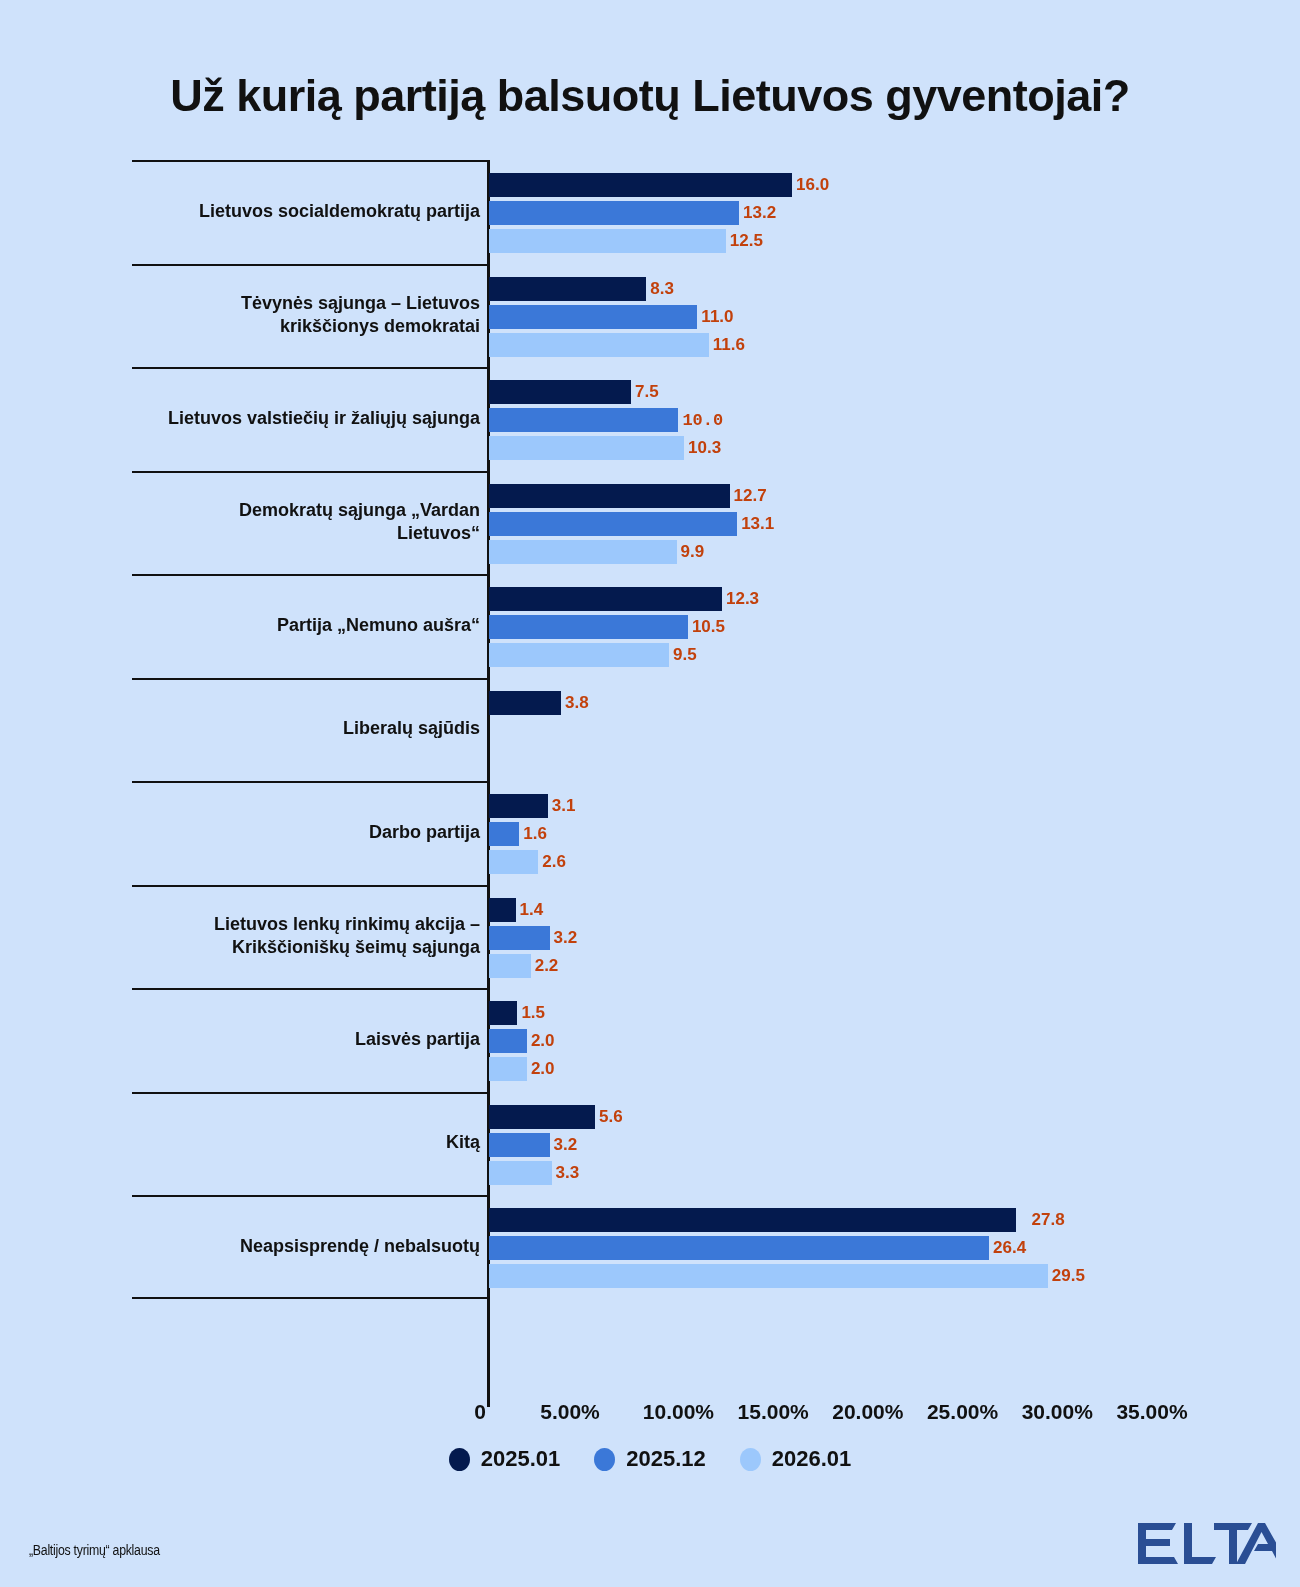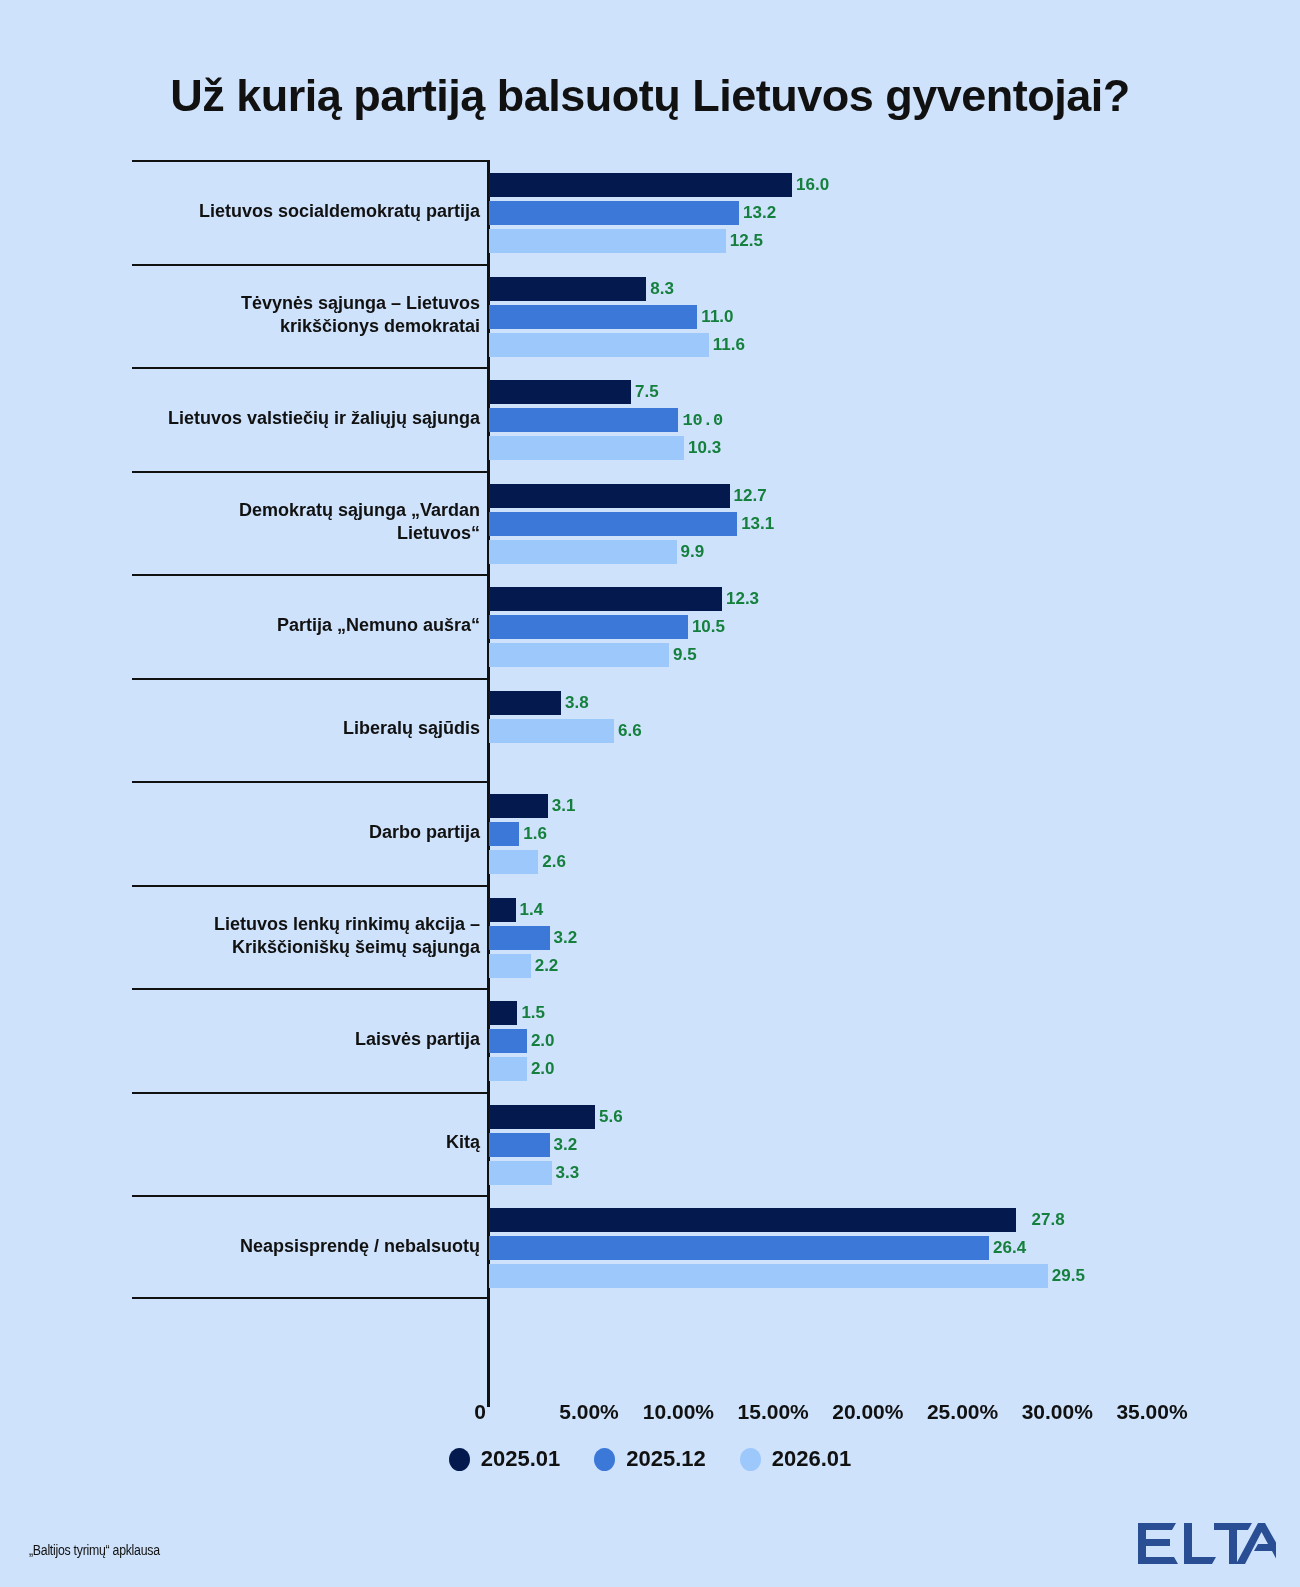--- a/index.html
+++ b/index.html
@@ -103,21 +103,21 @@
     left: 0;
     top: 0;
     height: 24px;
   }
   .bar-value {
     position: absolute;
     top: 50%;
     transform: translateY(-50%);
     font-size: 17px;
     font-weight: bold;
-    color: #15803d;
+    color: #c2410c;
     white-space: nowrap;
     padding-left: 4px;
   }
 
   
   .x-axis {
     position: absolute;
     left: 0;
     top: 1400px;
     width: 1300px;
@@ -286,24 +286,20 @@
         </div>
       </div>
       <div class="row">
         <div class="row-sep"></div>
         <div class="cat-label">Liberalų sąjūdis</div>
         <div class="bars">
           <div class="bar-wrap">
             <div class="bar" style="width: 71.9829px; background: rgb(4, 26, 78);"></div>
             <span class="bar-value" style="left: 71.9829px;">3.8</span>
           </div>
-          <div class="bar-wrap">
-            <div class="bar" style="width: 125.023px; background: rgb(156, 200, 252);"></div>
-            <span class="bar-value" style="left: 125.023px;">6.6</span>
-          </div>
         </div>
       </div>
       <div class="row">
         <div class="row-sep"></div>
         <div class="cat-label">Darbo partija</div>
         <div class="bars">
           <div class="bar-wrap">
             <div class="bar" style="width: 58.7229px; background: rgb(4, 26, 78);"></div>
             <span class="bar-value" style="left: 58.7229px;">3.1</span>
           </div>
@@ -389,21 +385,21 @@
             <div class="bar" style="width: 558.814px; background: rgb(156, 200, 252);"></div>
             <span class="bar-value" style="left: 558.814px;">29.5</span>
           </div>
         </div>
       </div>
     </div>
 </div>
 
 <div class="x-axis" id="x-axis">
     <span class="x-tick zero" style="left: 489px;">0</span>
-    <span class="x-tick" style="left: 589px; text-align: center;">5.00%</span>
+    <span class="x-tick" style="left: 570px; text-align: center;">5.00%</span>
     <span class="x-tick" style="left: 678.429px;">10.00%</span>
     <span class="x-tick" style="left: 773.143px;">15.00%</span>
     <span class="x-tick" style="left: 867.857px;">20.00%</span>
     <span class="x-tick" style="left: 962.571px;">25.00%</span>
     <span class="x-tick" style="left: 1057.29px;">30.00%</span>
     <span class="x-tick" style="left: 1152px;">35.00%</span>
   </div>
 
 <div class="legend" id="legend">
     <div class="legend-item">

